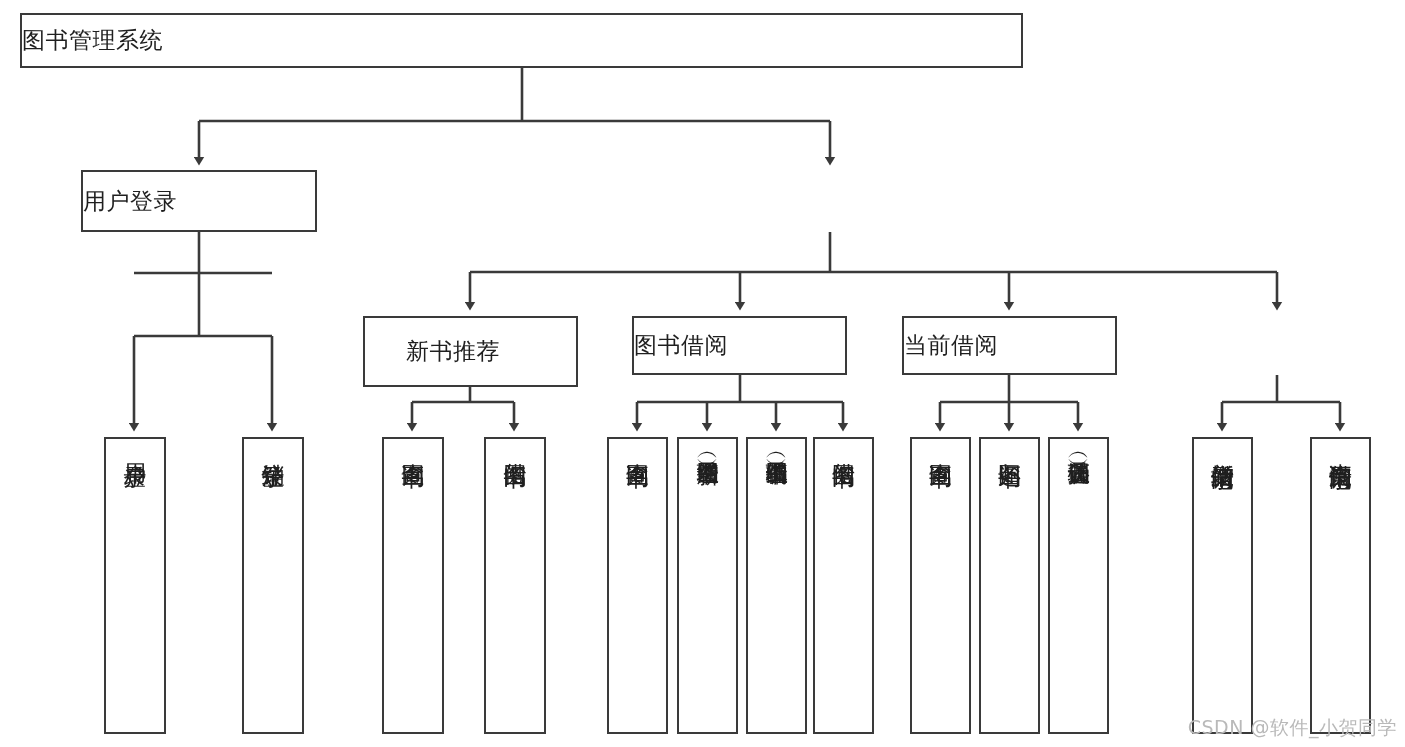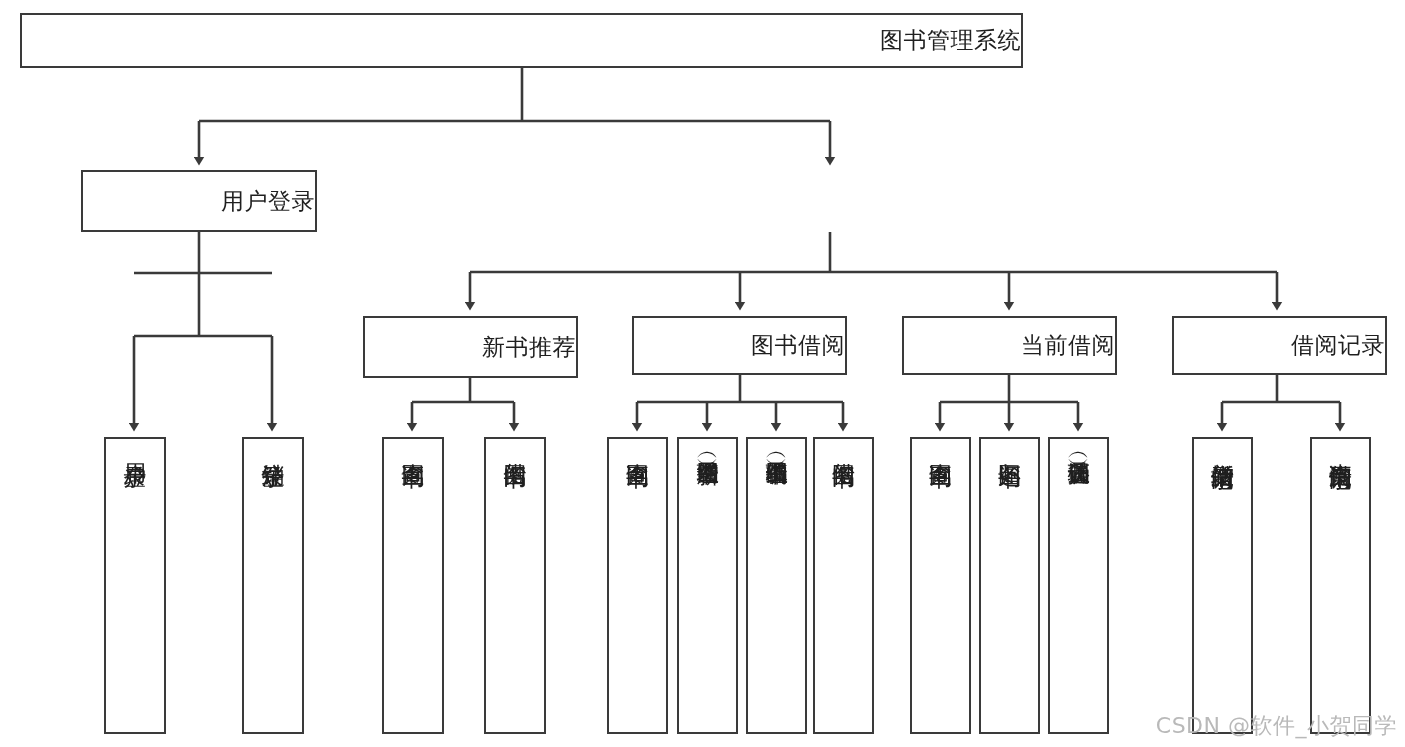--- a/index.html
+++ b/index.html
@@ -25,21 +25,21 @@
     height: 747px;
     pointer-events: none;
   }
   .node {
     position: absolute;
     box-sizing: border-box;
     background: #ffffff;
     border: 2px solid #3a3a3a;
     display: flex;
     align-items: center;
-    justify-content: flex-end;
+    justify-content: flex-start;
     color: #1f1f1f;
   }
   .node.horiz {
     font-size: 23px;
     letter-spacing: 0.5px;
   }
   .node.vert {
     font-size: 23px;
     padding-top: 6px;
     padding-bottom: 6px;
@@ -55,21 +55,21 @@
   }
   .vlabel.tight {
     letter-spacing: 0px;
     line-height: 1.02;
     font-size: 22px;
   }
   .watermark {
     position: absolute;
     right: 8px;
     bottom: 6px;
-    font-size: 22px;
+    font-size: 19px;
     color: #b9b9b9;
     letter-spacing: 0.5px;
     white-space: nowrap;
   }
 </style>
 </head>
 <body>
 
 <div id="canvas">
 
@@ -126,31 +126,28 @@
   </svg>
 
   <div class="node horiz" style="left:20px; top:13px; width:1003px; height:55px;">
     <span>图书管理系统</span>
   </div>
 
   <div class="node horiz" style="left:81px; top:170px; width:236px; height:62px;">
     <span>用户登录</span>
   </div>
 
-  <div class="node horiz" style="left:363px; top:316px; width:215px; height:62px;">
+  <div class="node horiz" style="left:363px; top:316px; width:215px; height:71px;padding-left:41px;">
     <span>新书推荐</span>
   </div>
   <div class="node horiz" style="left:902px; top:316px; width:215px; height:59px;">
     <span>当前借阅</span>
   </div>
   <div class="node horiz" style="left:632px; top:316px; width:215px; height:59px;">
     <span>图书借阅</span>
-  </div>
-  <div class="node horiz" style="left:1172px; top:316px; width:215px; height:59px;">
-    <span>借阅记录</span>
   </div>
 
   <div class="node vert" style="left:104px; top:437px; width:62px; height:297px;">
     <span class="vlabel">用户登录</span>
   </div>
   <div class="node vert" style="left:242px; top:437px; width:62px; height:297px;">
     <span class="vlabel">注销登录</span>
   </div>
 
   <div class="node vert" style="left:382px; top:437px; width:62px; height:297px;">

